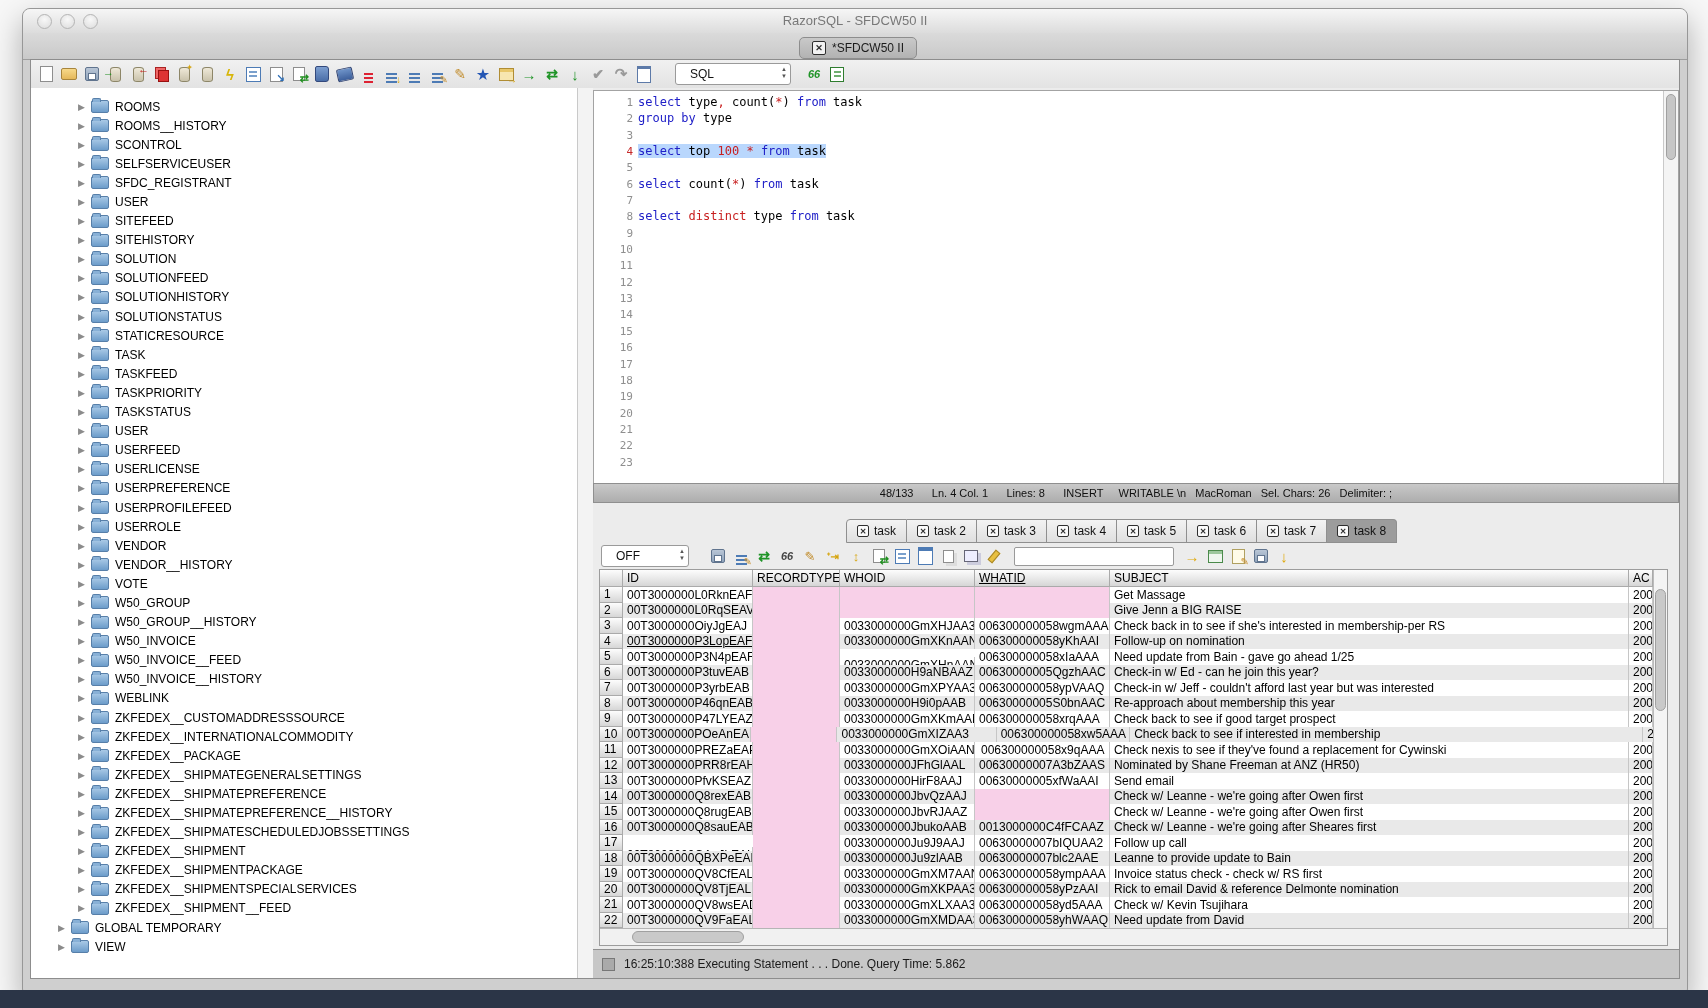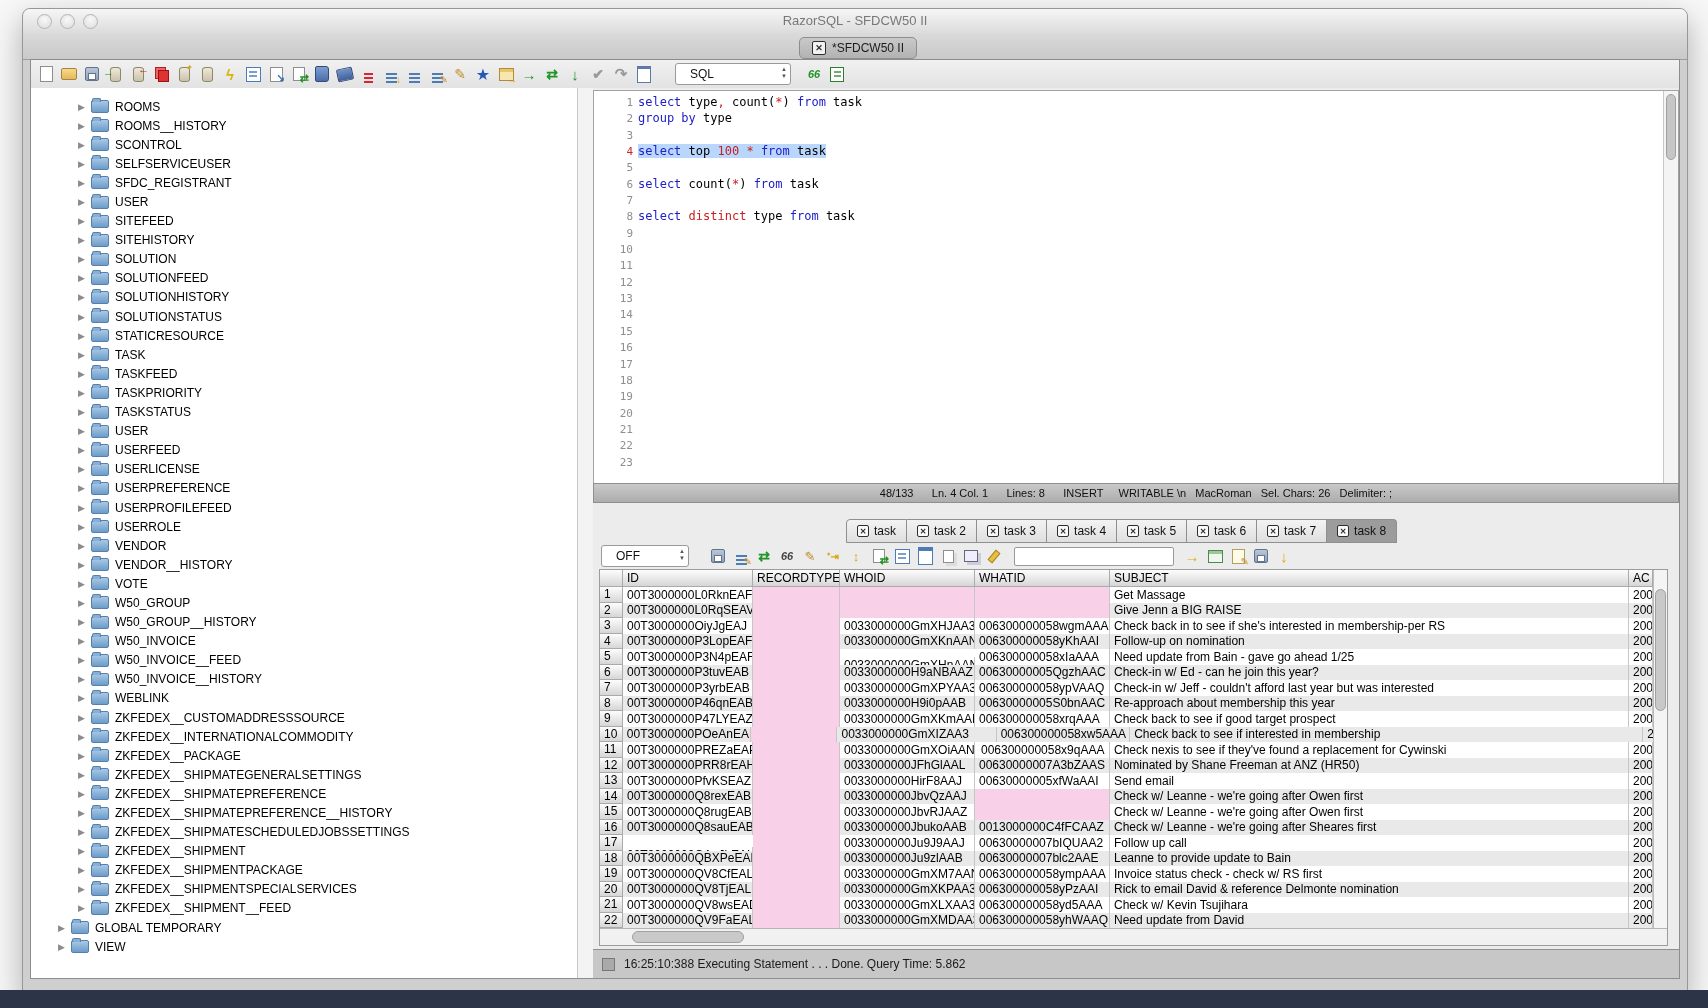--- a/index.html
+++ b/index.html
@@ -529,21 +529,21 @@
               <span class="icon k-down-gold"></span>
             </div>
         </div>
 
         <div class="grid" id="grid">
             <div class="grow head">
               <div class="cell hcell" style="width: 23px;"></div>
               <div class="cell hcell" style="width: 130px;">ID</div>
               <div class="cell hcell" style="width: 87px;">RECORDTYPEID</div>
               <div class="cell hcell" style="width: 135px;">WHOID</div>
-              <div class="cell hcell" style="width: 135px;">WHATID</div>
+              <div class="cell hcell" style="width: 135px; text-decoration: underline;">WHATID</div>
               <div class="cell hcell" style="width: 519px;">SUBJECT</div>
               <div class="cell hcell" style="width: 24px;">AC</div>
               <div class="vscroll" style="width: 14px;"></div>
             </div>
             <div style="position: relative;">
               <div class="grow odd">
                 <div class="cell numcell" style="width: 23px;">1</div>
                 <div class="cell data" style="width: 130px;">00T3000000L0RknEAF</div>
                 <div class="cell data pink" style="width: 87px;"></div>
                 <div class="cell data pink" style="width: 135px;"></div>
@@ -564,21 +564,21 @@
                 <div class="cell numcell" style="width: 23px;">3</div>
                 <div class="cell data" style="width: 130px;">00T3000000OiyJgEAJ</div>
                 <div class="cell data pink" style="width: 87px;"></div>
                 <div class="cell data" style="width: 135px;">0033000000GmXHJAA3</div>
                 <div class="cell data" style="width: 135px;">006300000058wgmAAA</div>
                 <div class="cell data" style="width: 519px;">Check back in to see if she's interested in membership-per RS</div>
                 <div class="cell data" style="width: 24px;">200</div>
               </div>
               <div class="grow even">
                 <div class="cell numcell" style="width: 23px;">4</div>
-                <div class="cell data" style="width: 130px;">00T3000000P3LopEAF</div>
+                <div class="cell data" style="width: 130px; text-decoration: underline;">00T3000000P3LopEAF</div>
                 <div class="cell data pink" style="width: 87px;"></div>
                 <div class="cell data" style="width: 135px;">0033000000GmXKnAAN</div>
                 <div class="cell data" style="width: 135px;">006300000058yKhAAI</div>
                 <div class="cell data" style="width: 519px;">Follow-up on nomination</div>
                 <div class="cell data" style="width: 24px;">200</div>
               </div>
               <div class="grow odd">
                 <div class="cell numcell" style="width: 23px;">5</div>
                 <div class="cell data" style="width: 130px;">00T3000000P3N4pEAF</div>
                 <div class="cell data pink" style="width: 87px;"></div>

